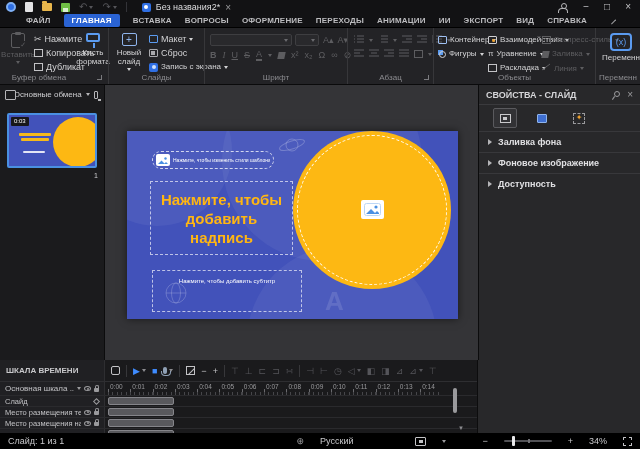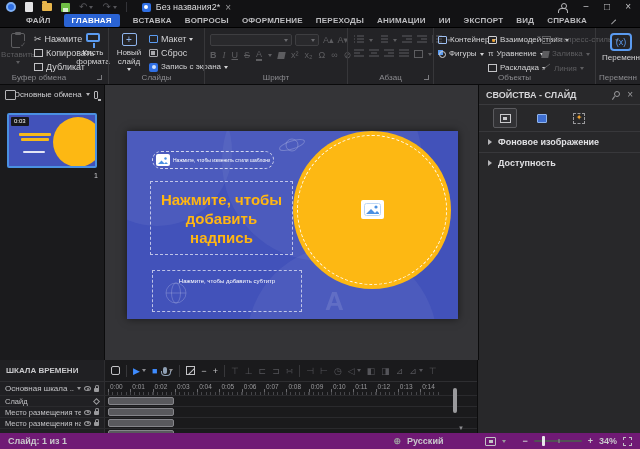--- a/index.html
+++ b/index.html
@@ -160,21 +160,21 @@
   .i-lock{width:5px;height:4px;background:#9a9a9d;border-radius:1px;position:relative;margin-top:2px;flex:none;}
   .i-lock::before{content:"";position:absolute;left:0.5px;top:-3px;width:2.5px;height:3px;border:1px solid #9a9a9d;border-bottom:none;border-radius:2px 2px 0 0;}
   .i-tag{width:5px;height:5px;border:1px solid #9a9a9d;transform:rotate(45deg);flex:none;}
   .trackarea{flex:1;position:relative;}
   .tbar{position:absolute;left:3px;top:1px;width:66px;height:8px;background:#59595d;border:1px solid #85858a;border-radius:2px;}
   .tl-vscroll{position:absolute;right:20px;top:28px;width:4px;height:25px;border-radius:2px;background:#9a9a9d;}
   .tl-varrow{position:absolute;right:13px;bottom:2px;color:#8c8c90;font-size:6px;}
   .tl-right-fill{flex:1;background:#28282a;}
 
   
-  .statusbar{height:16px;background:#701a75;display:flex;align-items:center;font-size:9px;color:#c9c9cc;padding:0 8px;gap:6px;font-weight:bold;}
+  .statusbar{height:16px;background:#000000;display:flex;align-items:center;font-size:9px;color:#c9c9cc;padding:0 8px;gap:16px;}
   .sb-spacer{flex:1;}
   .globe-ic{font-size:9px;color:#9a9a9d;}
   .disp-ic{width:11px;height:9px;border:1px solid #c3c3c6;border-radius:1px;position:relative;}
   .disp-ic::after{content:"";position:absolute;left:3px;top:2px;width:4px;height:3px;background:#c3c3c6;}
   .zoomslider{width:48px;height:2px;background:#515155;position:relative;border-radius:1px;}
   .zhandle{position:absolute;left:8px;top:-4px;width:3px;height:10px;background:#e8e8ea;border-radius:1px;}
   .zmid{position:absolute;left:24px;top:-1px;width:2px;height:4px;background:#707074;}
   .fit-ic{width:9px;height:9px;border:1px dashed #c3c3c6;border-radius:1px;}
 </style>
 </head>
@@ -464,20 +464,24 @@
       <div class="pp-tabs">
         <span class="ptab on">
             <span class="pt1"></span>
           </span>
         <span class="ptab">
             <span class="pt2"></span>
           </span>
         <span class="ptab">
             <span class="pt3">✦</span>
           </span>
+      </div>
+      <div class="psec">
+        <span class="tri"></span>
+        <span class="psec-label">Заливка фона</span>
       </div>
       <div class="psec">
         <span class="tri"></span>
         <span class="psec-label">Фоновое изображение</span>
       </div>
       <div class="psec">
         <span class="tri"></span>
         <span class="psec-label">Доступность</span>
       </div>
     </div>

